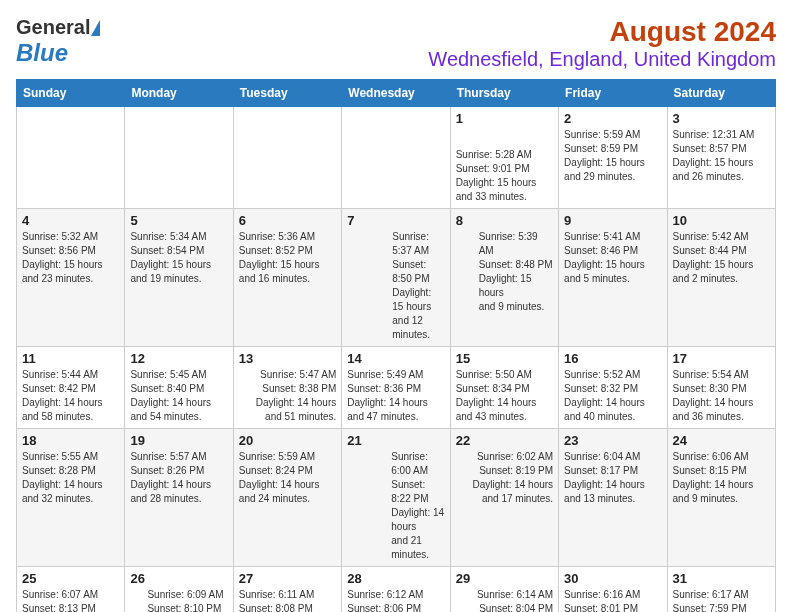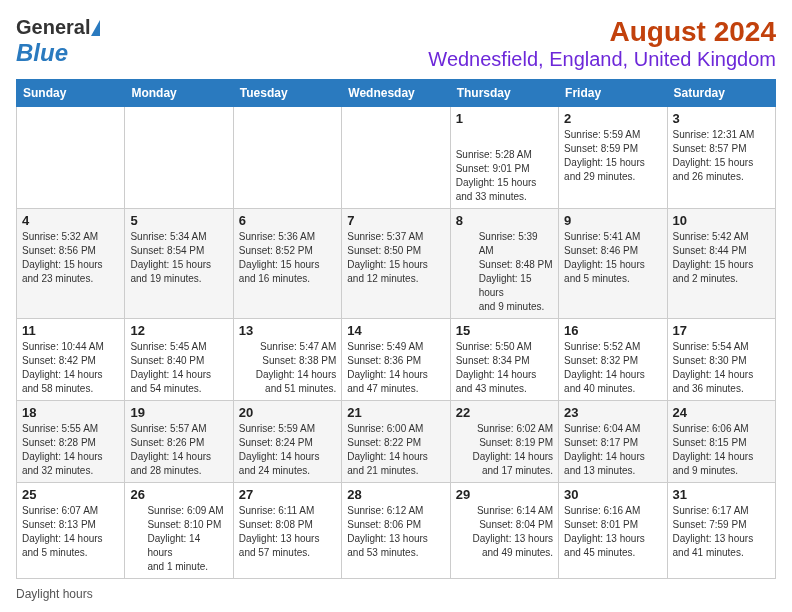--- a/index.html
+++ b/index.html
@@ -172,21 +172,21 @@
         </td>
         <td>
           <div class="day-number">6</div>
           <div class="day-info" style="white-space: pre-line;">Sunrise: 5:36 AM
 Sunset: 8:52 PM
 Daylight: 15 hours
 and 16 minutes.</div>
         </td>
         <td>
           <div class="day-number">7</div>
-          <div class="day-info" style="white-space: pre-line;">Sunrise: 5:37 AM
+          <div class="day-info" style="white-space: pre-line; margin-left: 45px;">Sunrise: 5:37 AM
 Sunset: 8:50 PM
 Daylight: 15 hours
 and 12 minutes.</div>
         </td>
         <td>
           <div class="day-number">8</div>
           <div class="day-info" style="white-space: pre-line; margin-left: 23px;">Sunrise: 5:39 AM
 Sunset: 8:48 PM
 Daylight: 15 hours
 and 9 minutes.</div>
@@ -202,21 +202,21 @@
           <div class="day-number">10</div>
           <div class="day-info" style="white-space: pre-line;">Sunrise: 5:42 AM
 Sunset: 8:44 PM
 Daylight: 15 hours
 and 2 minutes.</div>
         </td>
       </tr>
       <tr>
         <td>
           <div class="day-number">11</div>
-          <div class="day-info" style="white-space: pre-line;">Sunrise: 10:44 AM
+          <div class="day-info" style="white-space: pre-line;">Sunrise: 5:44 AM
 Sunset: 8:42 PM
 Daylight: 14 hours
 and 58 minutes.</div>
         </td>
         <td>
           <div class="day-number">12</div>
           <div class="day-info" style="white-space: pre-line;">Sunrise: 5:45 AM
 Sunset: 8:40 PM
 Daylight: 14 hours
 and 54 minutes.</div>
@@ -274,21 +274,21 @@
         </td>
         <td>
           <div class="day-number">20</div>
           <div class="day-info" style="white-space: pre-line;">Sunrise: 5:59 AM
 Sunset: 8:24 PM
 Daylight: 14 hours
 and 24 minutes.</div>
         </td>
         <td>
           <div class="day-number">21</div>
-          <div class="day-info" style="white-space: pre-line;">Sunrise: 6:00 AM
+          <div class="day-info" style="white-space: pre-line; margin-left: 44px;">Sunrise: 6:00 AM
 Sunset: 8:22 PM
 Daylight: 14 hours
 and 21 minutes.</div>
         </td>
         <td>
           <div class="day-number">22</div>
           <div class="day-info" style="white-space: pre-line; text-align: right;">Sunrise: 6:02 AM
 Sunset: 8:19 PM
 Daylight: 14 hours
 and 17 minutes.</div>

